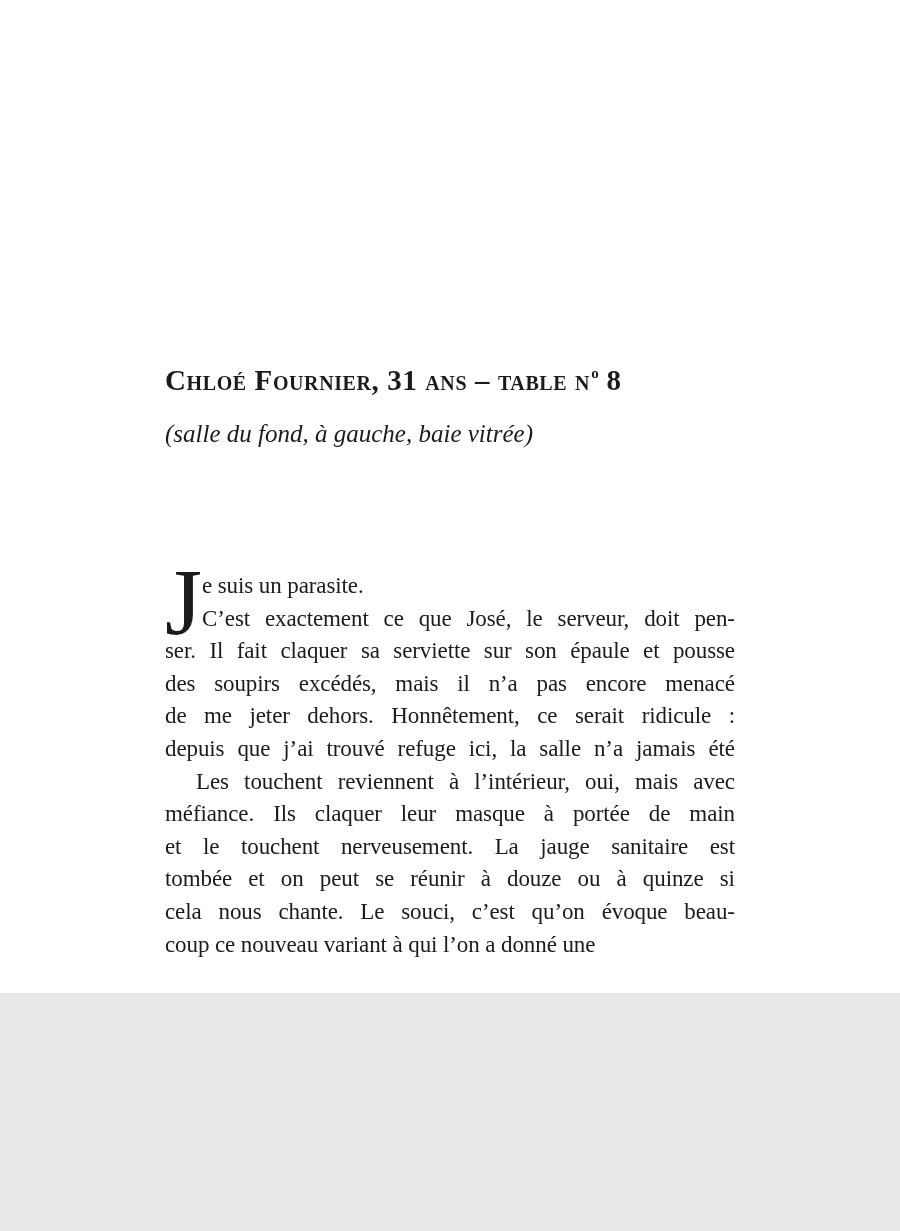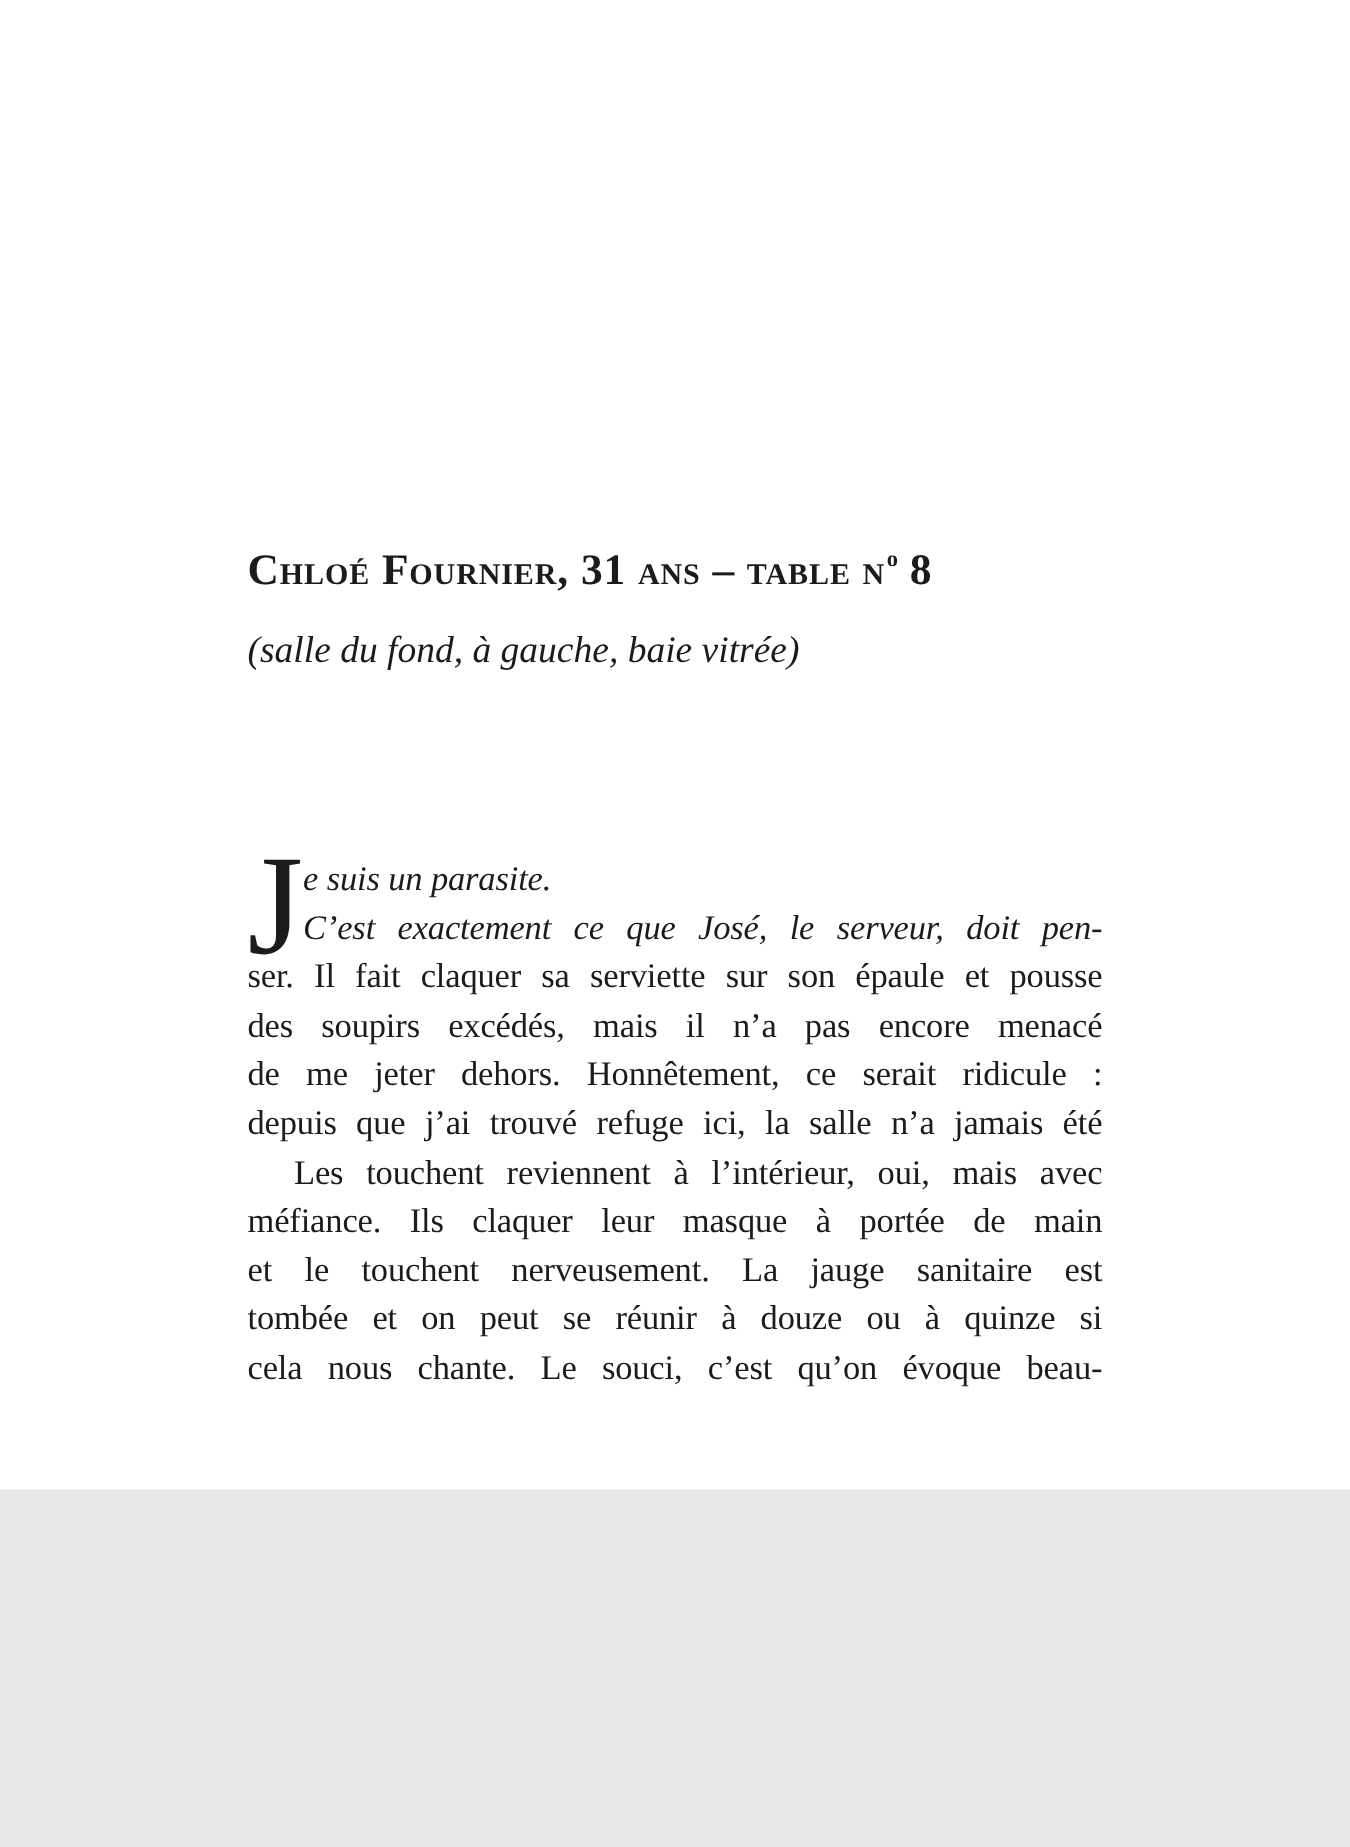--- a/index.html
+++ b/index.html
@@ -63,21 +63,21 @@
     font-weight: 400;
   }
   .line {
     height: 32.6px;
     white-space: nowrap;
   }
   .jline {
     display: flex;
     justify-content: space-between;
   }
-  .indent-cap { padding-left: 37px; font-style: italic; }
+  .indent-cap { padding-left: 37px; }
   .indent-par { padding-left: 31px; }
   .page-number {
     position: absolute;
     left: 165px;
     top: 1044px;
     width: 570px;
     text-align: right;
     font-size: 21px;
     font-style: italic;
     font-weight: 400;
@@ -205,17 +205,18 @@
         <span>cela</span>
         <span>nous</span>
         <span>chante.</span>
         <span>Le</span>
         <span>souci,</span>
         <span>c’est</span>
         <span>qu’on</span>
         <span>évoque</span>
         <span>beau-</span>
       </div>
+    <div class="line">coup ce nouveau variant à qui l’on a donné une</div>
   </section>
 
   <div class="page-number">12</div>
 
 </div>
 
 </body></html>

